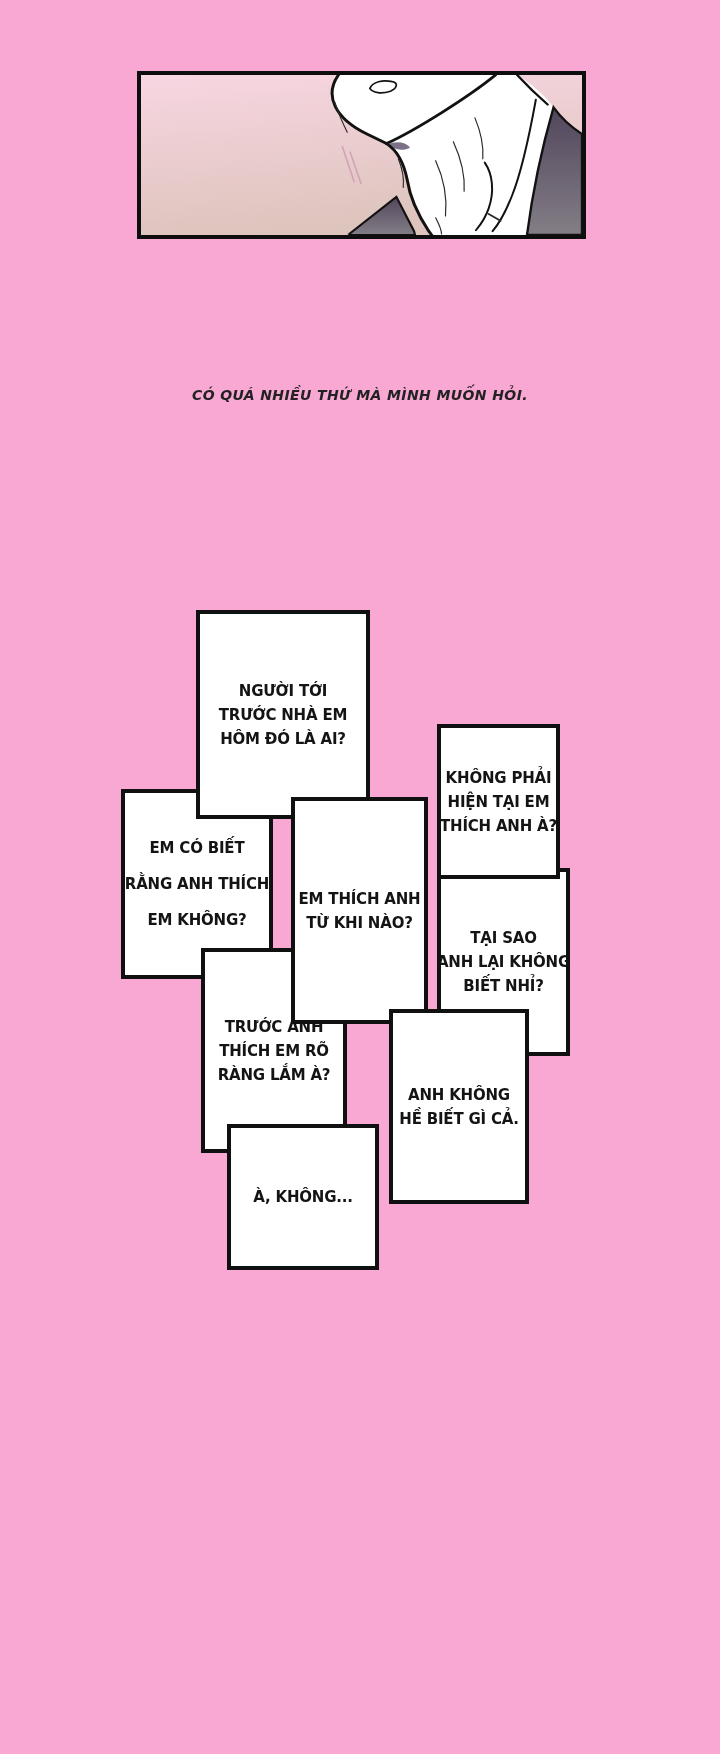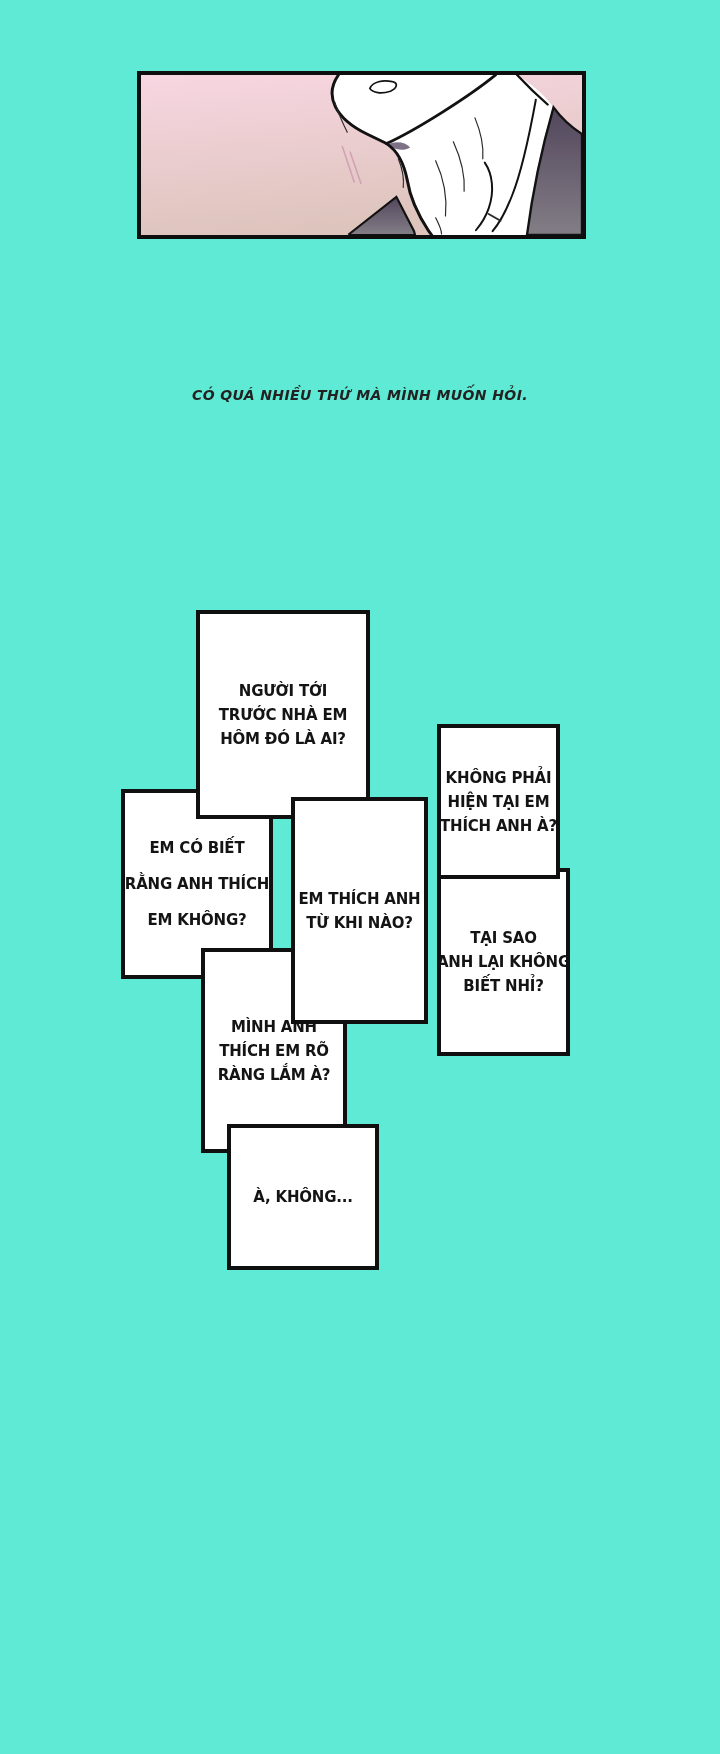--- a/index.html
+++ b/index.html
@@ -1,17 +1,17 @@
 <!DOCTYPE html>
 <html><head>
 <meta charset="utf-8">
 <style>
   html,body{margin:0;padding:0;background:#ffffff;}
   .page{
-    position:relative;width:720px;height:1754px;background:#5eead4;
+    position:relative;width:720px;height:1754px;background:#f9a8d4;
     font-family:"DejaVu Sans",sans-serif;overflow:hidden;margin:0 auto;
   }
   
   .panel{
     position:absolute;left:137px;top:71px;width:449px;height:168px;
     border:4px solid #0e0e0e;box-sizing:border-box;background:#f8d6e2;
   }
   .panel svg{display:block;width:100%;height:100%;}
   
   .caption{
@@ -120,23 +120,27 @@
     <div class="ln">TỪ KHI NÀO?</div>
   </div>
 
   <div class="qbox b5">
     <div class="ln">TẠI SAO</div>
     <div class="ln">ANH LẠI KHÔNG</div>
     <div class="ln">BIẾT NHỈ?</div>
   </div>
 
   <div class="qbox b6">
-    <div class="ln">MÌNH ANH</div>
+    <div class="ln">TRƯỚC ANH</div>
     <div class="ln">THÍCH EM RÕ</div>
     <div class="ln">RÀNG LẮM À?</div>
   </div>
 
+  <div class="qbox b7">
+    <div class="ln">ANH KHÔNG</div>
+    <div class="ln">HỀ BIẾT GÌ CẢ.</div>
+  </div>
 
   <div class="qbox b8">
     <div class="ln">À, KHÔNG...</div>
   </div>
 
 </div>
 
 </body></html>

